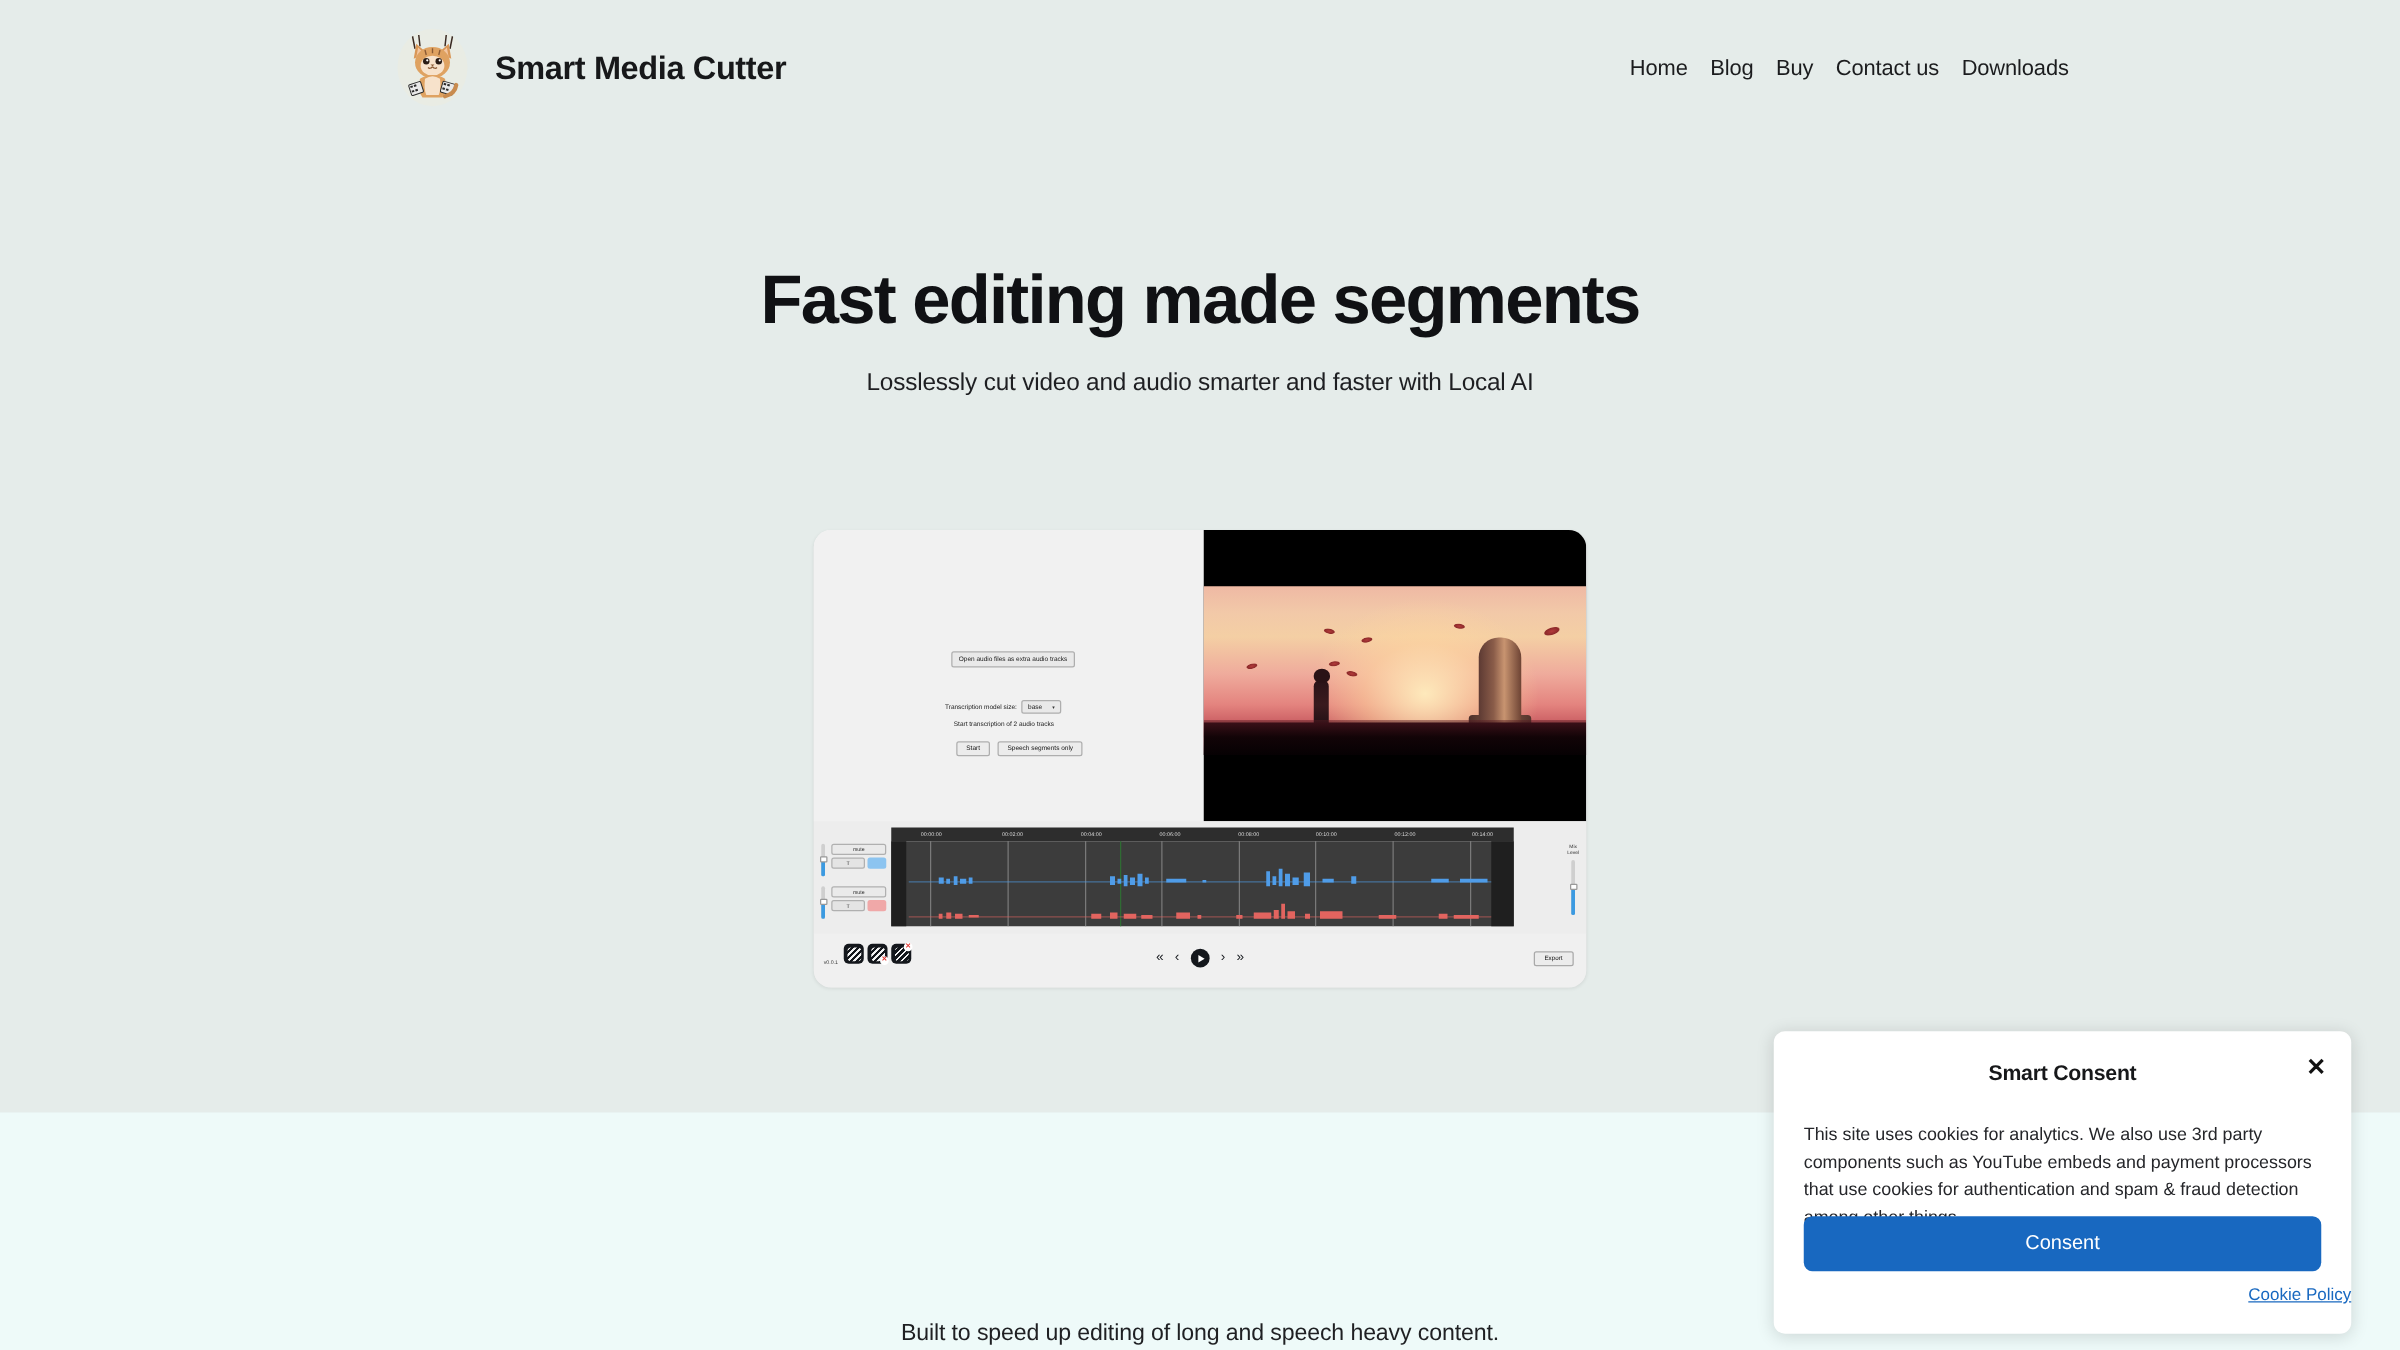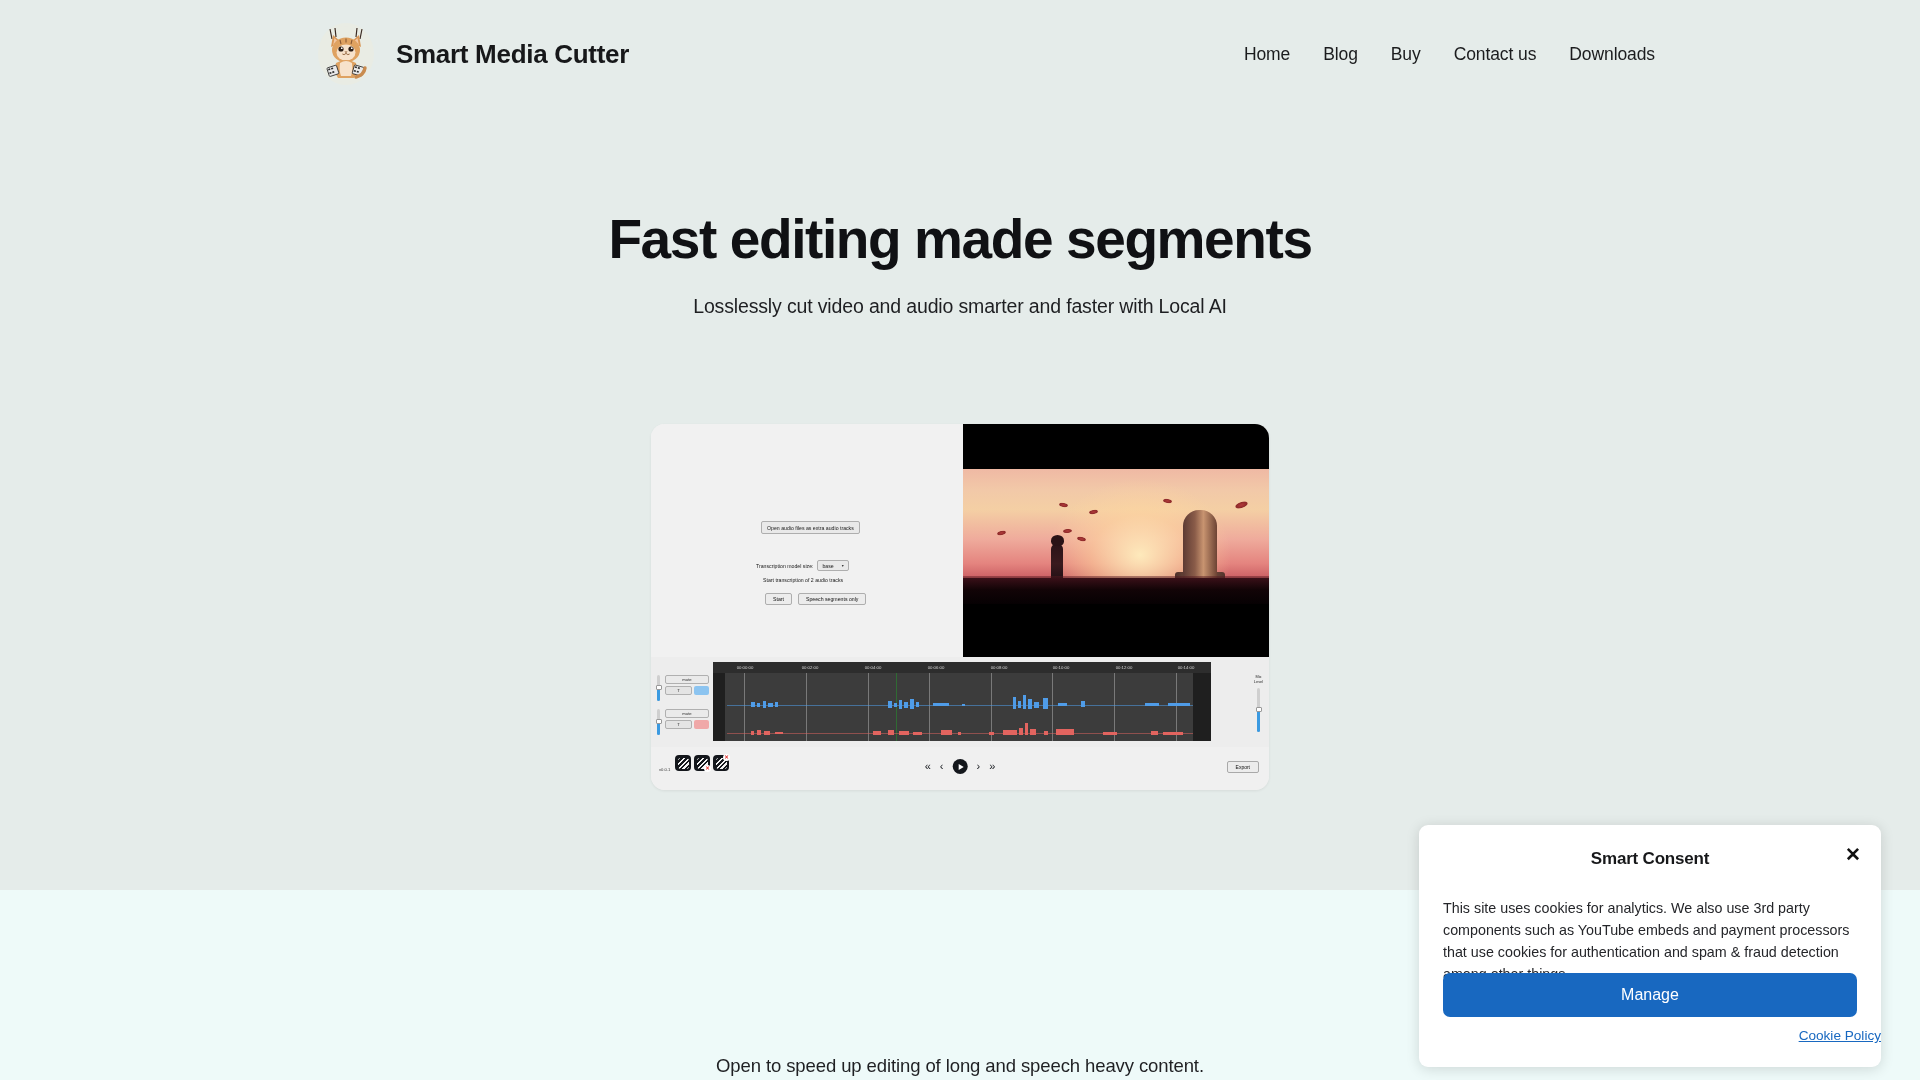--- a/index.html
+++ b/index.html
@@ -36,21 +36,21 @@
     display: flex; align-items: center; justify-content: center;
     overflow: hidden;
     flex: none;
   }
   .brand-name {
     font-size: 26px; font-weight: 700; color: #17181a;
     letter-spacing: -0.3px; white-space: nowrap;
   }
   .nav {
     position: absolute; right: 265px; top: 44px;
-    display: flex; align-items: center; gap: 33px;
+    display: flex; align-items: center; gap: 18px;
   }
   .nav a {
     font-size: 17.5px; color: #1b1c1e; text-decoration: none;
     white-space: nowrap; letter-spacing: -0.1px;
   }
 
   
   .hero-title {
     position: absolute; left: 0; top: 207px; width: 1920px;
     text-align: center;
@@ -560,25 +560,25 @@
           <span class="tri"></span>
         </span>
         <span class="tp">›</span>
         <span class="tp">»</span>
       </div>
 
       <div class="export-btn">Export</div>
     </div>
   </div>
 
-  <p class="sec2-sub">Open to speed up editing of long and speech heavy content.</p>
+  <p class="sec2-sub">Built to speed up editing of long and speech heavy content.</p>
 
   <div class="consent">
     <div class="consent-title">Smart Consent</div>
     <button class="consent-close">✕</button>
     <div class="consent-body">This site uses cookies for analytics. We also use 3rd party components such as YouTube embeds and payment processors that use cookies for authentication and spam &amp; fraud detection among other things.</div>
     <div class="consent-actions">
-      <button class="btn-accept">Manage</button>
+      <button class="btn-accept">Consent</button>
     </div>
     <a class="cookie-policy" href="#">Cookie Policy</a>
   </div>
 
 </div>
 
 </body></html>

